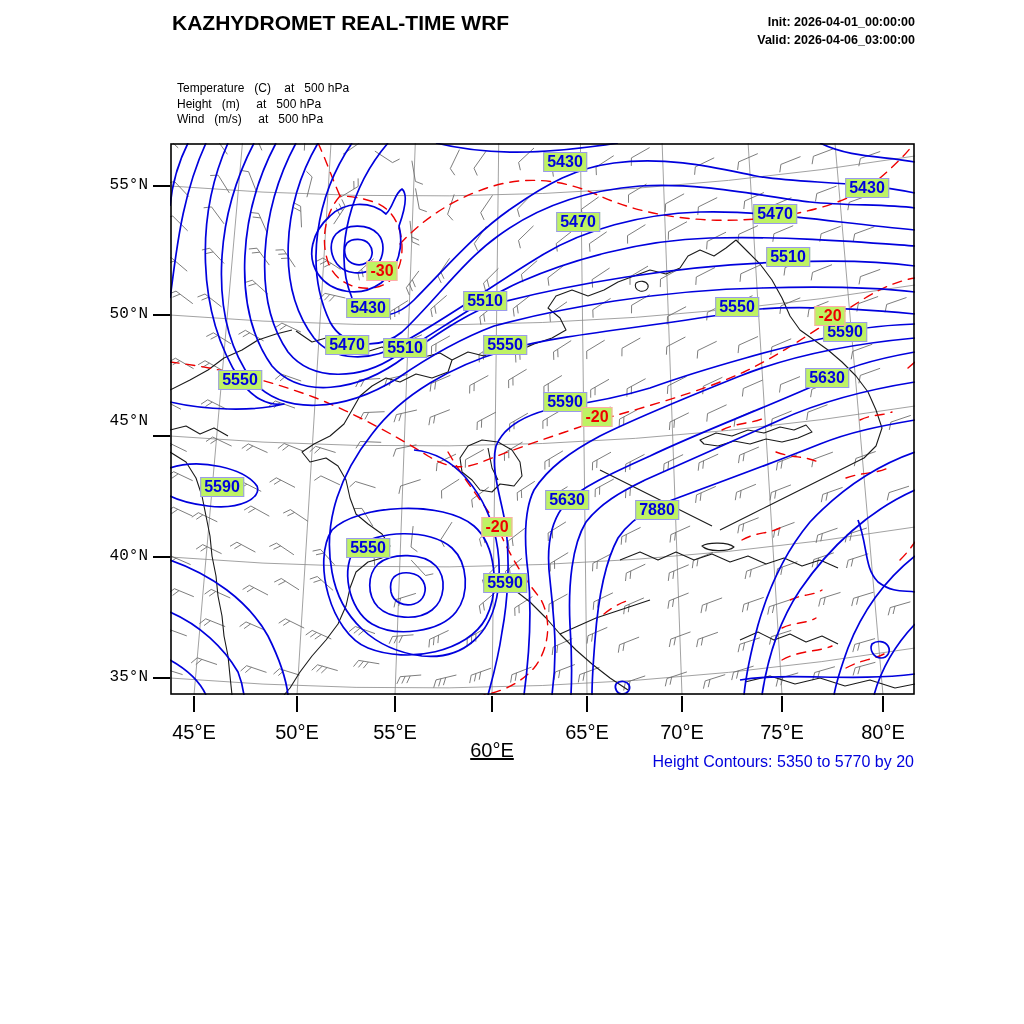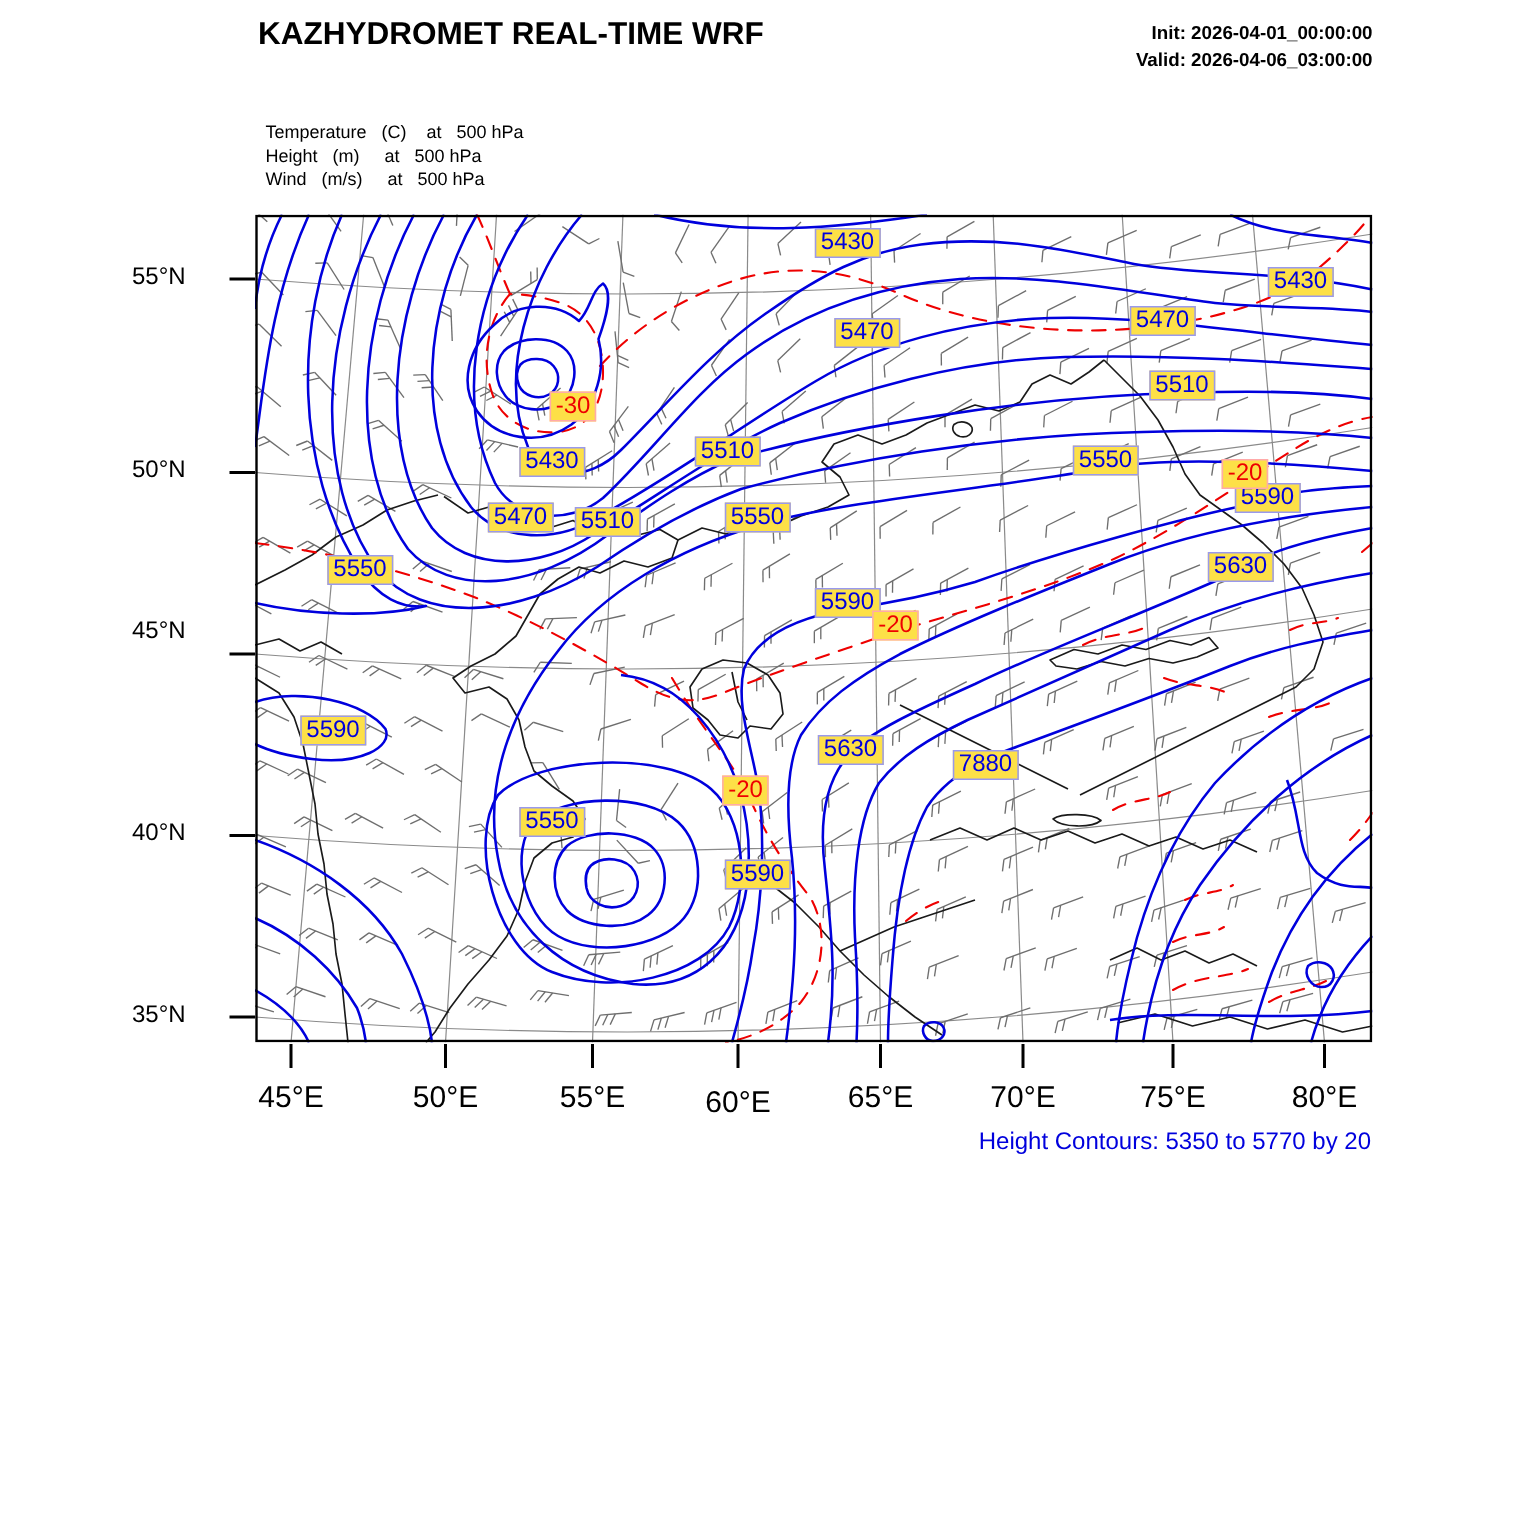--- a/index.html
+++ b/index.html
@@ -2,25 +2,25 @@
 <html><head>
 <meta charset="utf-8">
 <style>
   html,body{margin:0;padding:0;background:#ffffff;}
   .page{position:relative;width:1024px;height:1024px;background:#ffffff;overflow:hidden;
         font-family:"Liberation Sans", sans-serif;}
   .title{position:absolute;left:172px;top:11px;font-size:21px;font-weight:bold;color:#000;letter-spacing:0px;}
   .run-info{position:absolute;right:109px;top:13px;text-align:right;font-size:12.5px;font-weight:bold;color:#000;line-height:18px;}
   .var-legend{position:absolute;left:177px;top:81px;font-size:12px;color:#000;line-height:15.5px;white-space:pre;}
   #map-svg{position:absolute;left:170px;top:143px;}
-  .axis-label-lat{position:absolute;width:60px;font-size:16px;color:#000;}
+  .axis-label-lat{position:absolute;width:60px;text-align:right;font-size:16px;color:#000;font-family:Liberation Mono, monospace;}
   .axis-label-lon{position:absolute;width:64px;text-align:center;font-size:20px;color:#000;}
   .tick{position:absolute;background:#000;}
   .cl{position:absolute;transform:translate(-50%,-50%);font-size:16px;line-height:18px;
-      background:#fde047;padding:0 3px;white-space:nowrap;}
+      background:#bef264;padding:0 3px;white-space:nowrap;font-weight:bold;}
   .footer-line{position:absolute;right:110px;text-align:right;font-size:16px;}
 </style>
 </head>
 <body>
 
 <div class="page">
   <div class="title">KAZHYDROMET REAL-TIME WRF</div>
   <div class="run-info">
     <div>Init: 2026-04-01_00:00:00</div>
     <div>Valid: 2026-04-06_03:00:00</div>
@@ -838,21 +838,21 @@
       <div class="axis-label-lat" style="left: 88px; top: 547px;">40°N</div>
       <div class="tick" style="left: 153px; top: 677.2px; width: 17px; height: 1.6px;"></div>
       <div class="axis-label-lat" style="left: 88px; top: 668px;">35°N</div>
       <div class="tick" style="left: 193.2px; top: 696px; width: 1.6px; height: 16px;"></div>
       <div class="axis-label-lon" style="left: 162px; top: 721px;">45°E</div>
       <div class="tick" style="left: 296.2px; top: 696px; width: 1.6px; height: 16px;"></div>
       <div class="axis-label-lon" style="left: 265px; top: 721px;">50°E</div>
       <div class="tick" style="left: 394.2px; top: 696px; width: 1.6px; height: 16px;"></div>
       <div class="axis-label-lon" style="left: 363px; top: 721px;">55°E</div>
       <div class="tick" style="left: 491.2px; top: 696px; width: 1.6px; height: 16px;"></div>
-      <div class="axis-label-lon" style="left: 460px; top: 724px;">60°E</div>
+      <div class="axis-label-lon" style="left: 460px; top: 739px; text-decoration: underline;">60°E</div>
       <div class="tick" style="left: 586.2px; top: 696px; width: 1.6px; height: 16px;"></div>
       <div class="axis-label-lon" style="left: 555px; top: 721px;">65°E</div>
       <div class="tick" style="left: 681.2px; top: 696px; width: 1.6px; height: 16px;"></div>
       <div class="axis-label-lon" style="left: 650px; top: 721px;">70°E</div>
       <div class="tick" style="left: 781.2px; top: 696px; width: 1.6px; height: 16px;"></div>
       <div class="axis-label-lon" style="left: 750px; top: 721px;">75°E</div>
       <div class="tick" style="left: 882.2px; top: 696px; width: 1.6px; height: 16px;"></div>
       <div class="axis-label-lon" style="left: 851px; top: 721px;">80°E</div>
     </div>
   <div id="label-layer">

